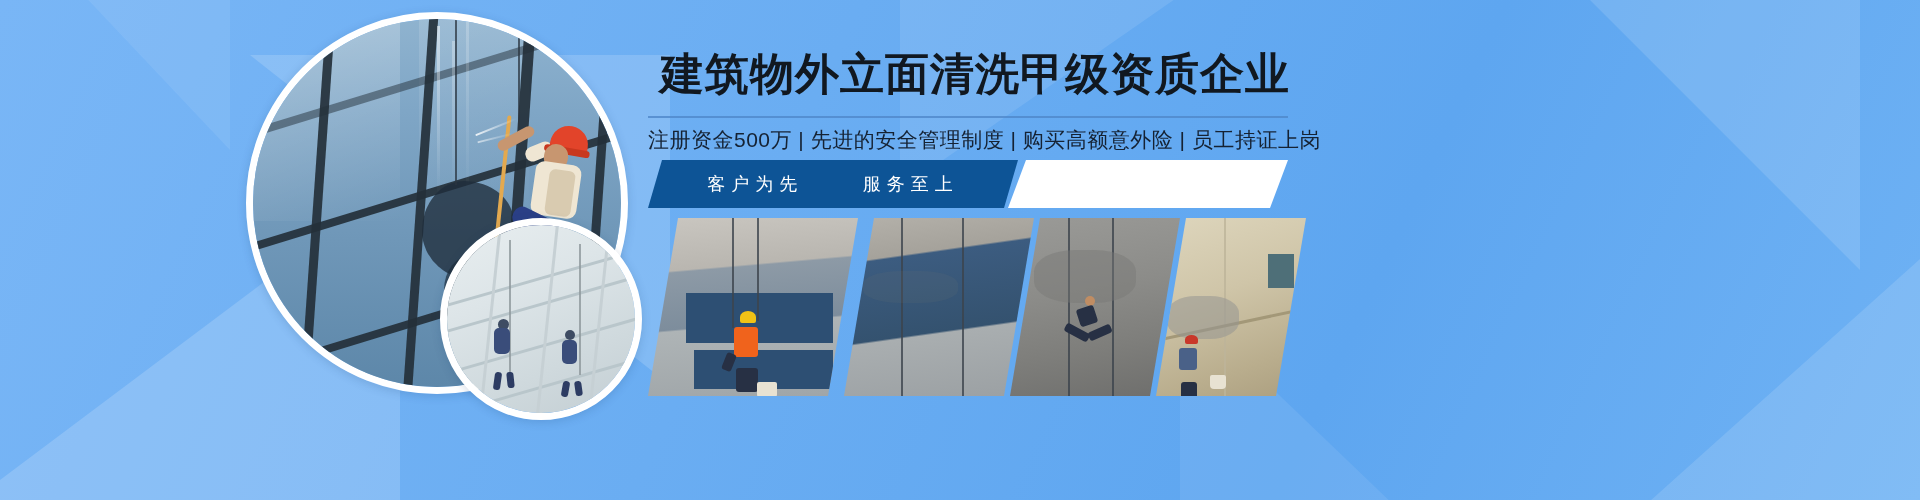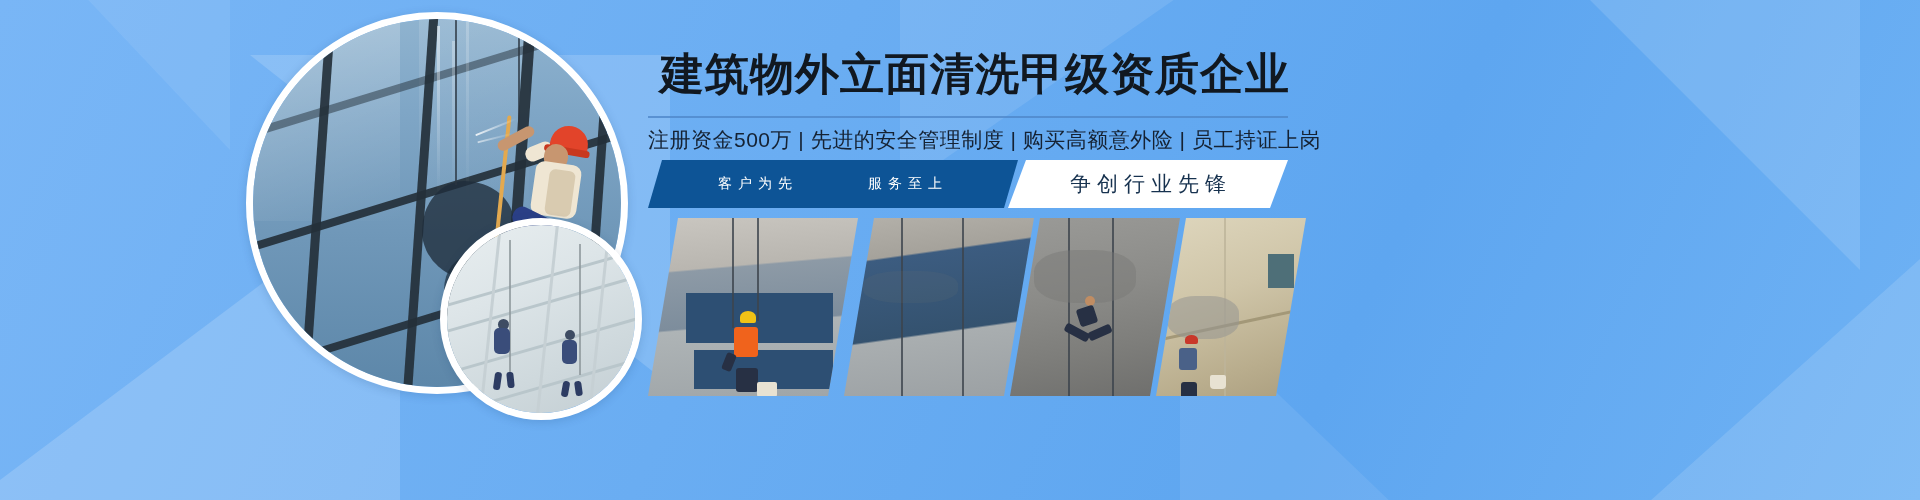--- a/index.html
+++ b/index.html
@@ -111,21 +111,21 @@
     clip-path:polygon(14px 0,370px 0,356px 48px,0 48px);
   }
   .rib-right{
     position:absolute;left:360px;top:0;width:280px;height:48px;
     background:#ffffff;
     clip-path:polygon(18px 0,280px 0,262px 48px,0 48px);
   }
   .rib-left-txt{
     position:absolute;left:0;top:0;width:370px;height:48px;
     display:flex;align-items:center;justify-content:space-evenly;
-    color:#ffffff;font-size:14px;letter-spacing:6px;font-weight:500;
+    color:#ffffff;font-size:18px;letter-spacing:6px;font-weight:500;
   }
   .rib-right-txt{
     position:absolute;left:360px;top:0;width:272px;height:48px;
     display:flex;align-items:center;justify-content:center;
     color:#17324f;font-size:21px;letter-spacing:6px;font-weight:500;
     padding-left:14px;box-sizing:border-box;
   }
 
   
   .strip{position:absolute;left:648px;top:218px;width:644px;height:178px;}
@@ -236,23 +236,20 @@
   <div class="headline-rule"></div>
   <div class="subline">注册资金500万 | 先进的安全管理制度 | 购买高额意外险 | 员工持证上岗</div>
 
   <div class="ribbon">
     <div class="rib-left"></div>
     <div class="rib-right"></div>
     <div class="rib-left-txt">
       <span>客户为先</span>
       <span>服务至上</span>
     </div>
-    <div class="rib-right-txt">
-      <span>争创行业先锋</span>
-    </div>
   </div>
 
   <div class="strip">
 
     <div class="pan pan1">
       <div class="p1">
         <div class="win" style="left:18%;top:42%;width:70%;height:28%;"></div>
         <div class="win" style="left:22%;top:74%;width:66%;height:22%;"></div>
         <div class="pline" style="left:40%;top:0;height:62%;"></div>
         <div class="pline" style="left:52%;top:0;height:58%;"></div>

